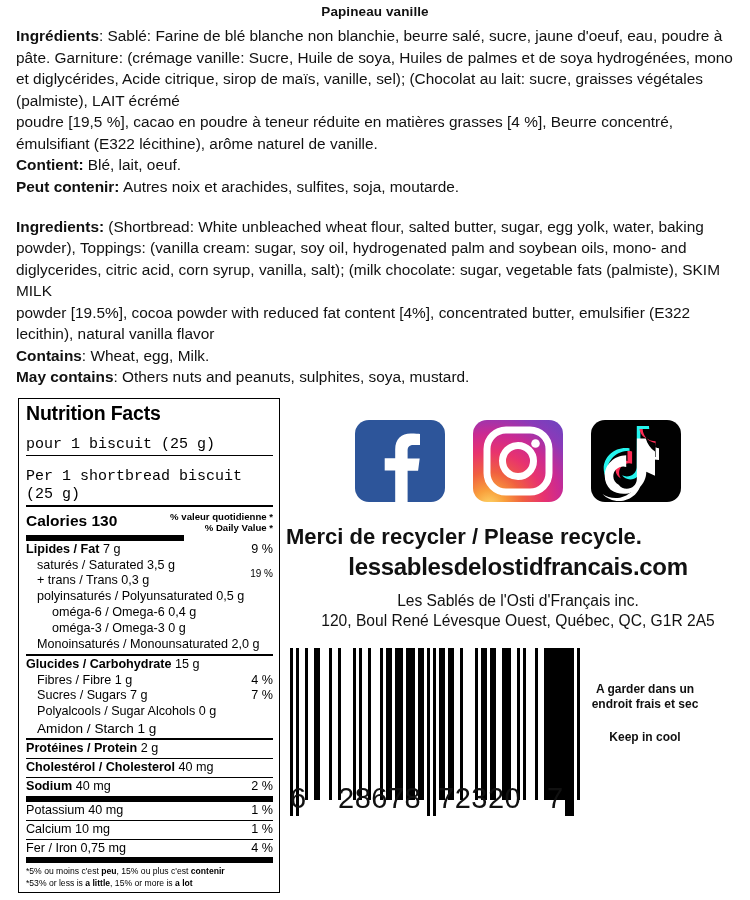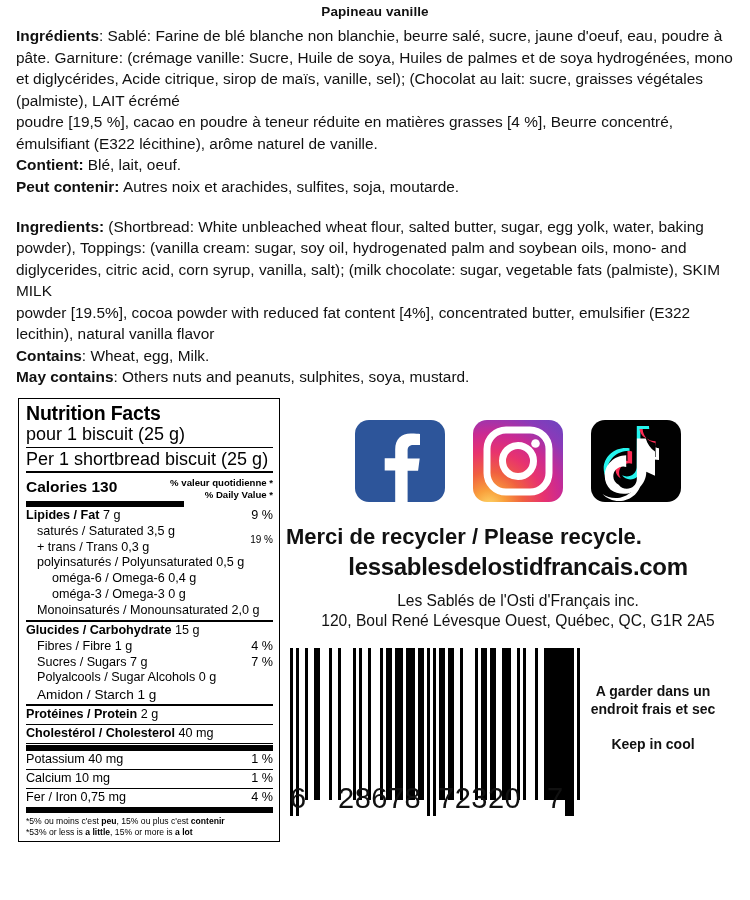--- a/index.html
+++ b/index.html
@@ -51,23 +51,24 @@
     font-family: "Liberation Sans", sans-serif;
     color: #000;
   }
   .nft-title {
     font-size: 19.5px;
     font-weight: bold;
     line-height: 1.08;
     letter-spacing: -0.2px;
   }
   .nft-serving {
-    font-size: 18px;
+    font-size: 15px;
     line-height: 1.20;
-    margin-top: 0;
+    margin-top: 12px;
+    font-family: Liberation Mono, monospace;
   }
   .rule-thin { border-top: 1px solid #000; margin: 1px 0; }
   .rule-med  { border-top: 2px solid #000; margin: 1px 0; }
   .rule-thick{ border-top: 6px solid #000; margin: 1px 0; }
 
   .cal-row {
     display: flex; align-items: flex-start;
     justify-content: space-between;
     padding-top: 2px;
   }
@@ -146,23 +147,23 @@
   .bars i { display: block; background: #000; }
   .bars i.sp { background: transparent; }
   .bars i.g { height: 168px; }
   .barnums {
     display: flex; font-size: 29px; margin-top: -18px;
     letter-spacing: 0.5px; position: relative; height: 34px;
   }
   .barnums span { position: absolute; top: 0; }
 
   .storage {
-    position: absolute; right: 8px; top: 34px;
+    position: absolute; right: 16px; top: 34px;
     width: 178px; text-align: center;
-    font-weight: bold; font-size: 14px; line-height: 1.32;
+    font-weight: bold; font-size: 12px; line-height: 1.32;
   }
   .storage .gap { height: 17px; }
 </style>
 </head>
 <body>
 
 <div class="product-title">Papineau vanille</div>
 
 <div class="ing-block fr">
   <p><b>Ingrédients</b><span>: Sablé: Farine de blé blanche non blanchie, beurre salé, sucre, jaune d'oeuf, eau, poudre à pâte. Garniture: (crémage vanille: Sucre, Huile de soya, Huiles de palmes et de soya hydrogénées, mono et diglycérides, Acide citrique, sirop de maïs, vanille, sel); (Chocolat au lait: sucre, graisses végétales (palmiste), LAIT écrémé</span></p>
@@ -249,20 +250,24 @@
         <div class="nrow">
           <div class="nm"><b>Protéines / Protein</b> 2 g</div>
           <div class="dv"></div>
         </div>
         <div class="rule-thin"></div>
         <div class="nrow">
           <div class="nm"><b>Cholestérol / Cholesterol</b> 40 mg</div>
           <div class="dv"></div>
         </div>
         <div class="rule-thin"></div>
+        <div class="nrow">
+          <div class="nm"><b>Sodium</b> 40 mg</div>
+          <div class="dv">2 %</div>
+        </div>
         <div class="rule-thick"></div>
         <div class="nrow">
           <div class="nm">Potassium 40 mg</div>
           <div class="dv">1 %</div>
         </div>
         <div class="rule-thin"></div>
         <div class="nrow">
           <div class="nm">Calcium 10 mg</div>
           <div class="dv">1 %</div>
         </div>

